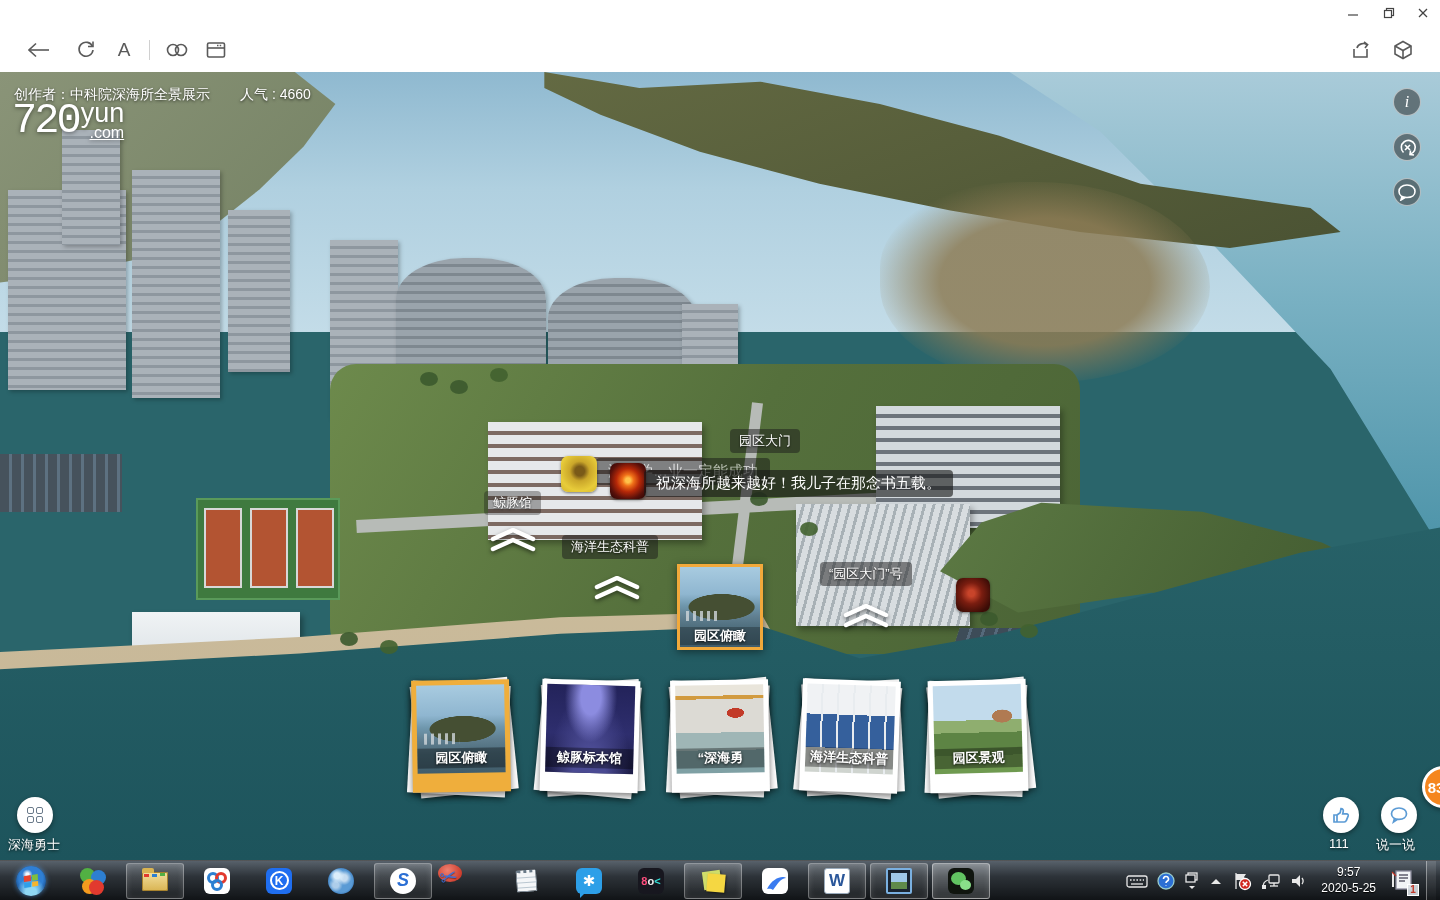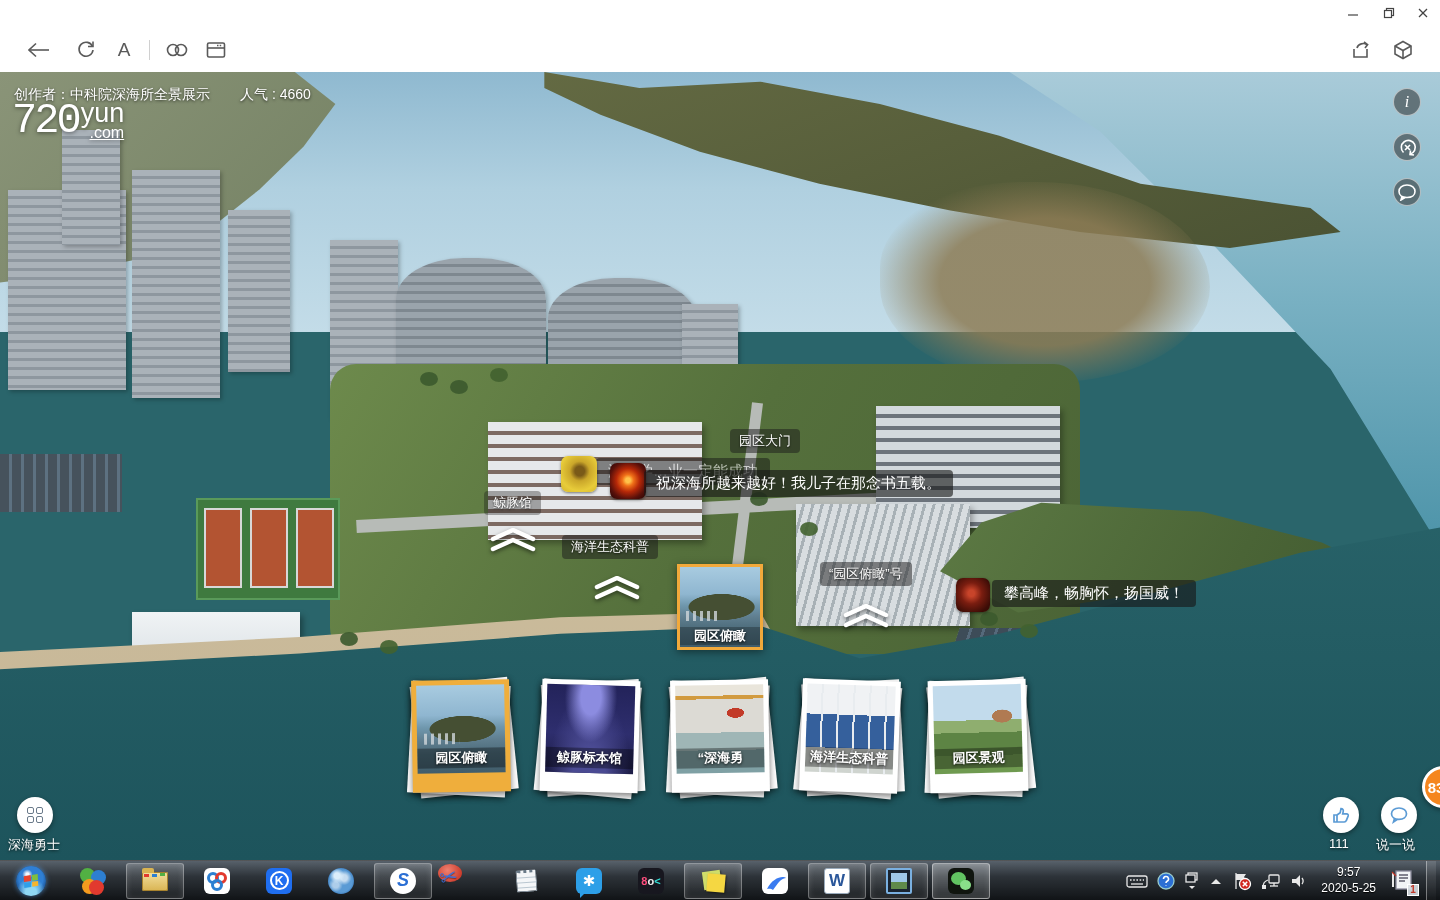--- a/index.html
+++ b/index.html
@@ -373,21 +373,21 @@
       </div>
     <div class="sidebtn" style="top:106px">
       <svg width="20" height="18">
           <path d="M10 2 C5 2 2 5 2 8.5 C2 12 5 14.5 10 14.5 C15 14.5 18 12 18 8.5 C18 5 15 2 10 2 Z M5 13.5 L4 17 L8 14.5"></path>
         </svg>
       </div>
 
     <div class="pill" style="left:730px;top:357px">园区大门</div>
     <div class="pill" style="left:484px;top:419px;background:rgba(25,25,25,.35)">鲸豚馆</div>
     <div class="pill" style="left:562px;top:463px">海洋生态科普</div>
-    <div class="pill" style="left:820px;top:490px">“园区俯瞰”号</div>
+    <div class="pill" style="left:820px;top:490px">“园区大门”号</div>
     <div class="chev" style="left:490px;top:456px">
       <svg width="46" height="24">
           <polyline points="3,11 23,2 43,11"></polyline>
           <polyline points="3,21 23,12 43,21"></polyline>
         </svg></div>
     <div class="chev" style="left:594px;top:504px">
       <svg width="46" height="24">
           <polyline points="3,11 23,2 43,11"></polyline>
           <polyline points="3,21 23,12 43,21"></polyline>
         </svg></div>
@@ -400,21 +400,20 @@
     <div class="hotthumb">
       <div class="phimg ph0"></div>
       <div class="hotlabel">园区俯瞰</div>
     </div>
 
     <div class="dm dm-back">深…学…业一定能成功</div>
     <div class="avatar av-bird"></div>
     <div class="avatar av-fire"></div>
     <div class="dm dm-main">祝深海所越来越好！我儿子在那念书五载。</div>
     <div class="avatar av-right"></div>
-    <div class="dm dm-right">攀高峰，畅胸怀，扬国威！</div>
 
     <div class="polaroid sel" style="left:412px;transform:rotate(-1deg)">
       <div class="sheet s1"></div>
         <div class="sheet s2"></div>
       <div class="frame">
           <div class="photo ph0">
         <div class="plabel">园区俯瞰</div>
           </div>
         </div>
     </div>

